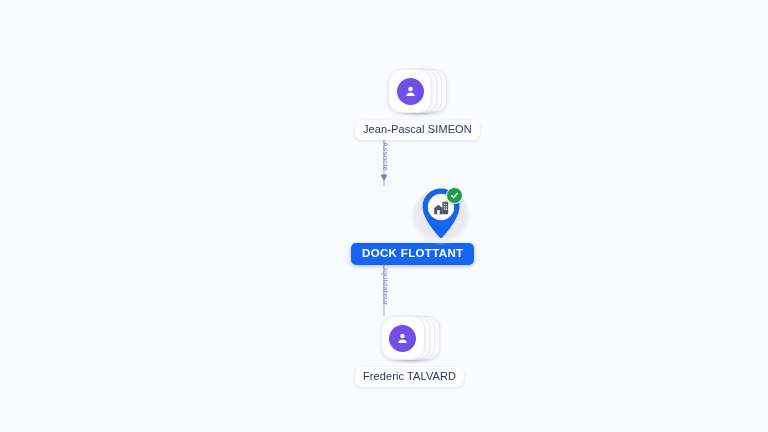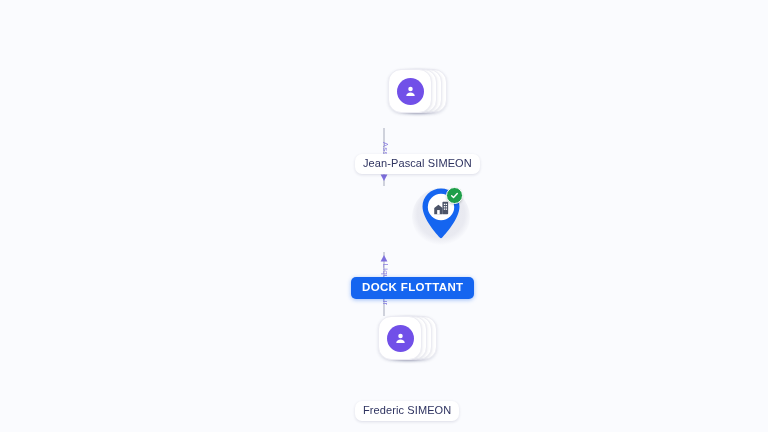--- a/index.html
+++ b/index.html
@@ -21,21 +21,20 @@
     width: 768px;
     height: 432px;
   }
 
   
   .node {
     position: absolute;
     display: flex;
     flex-direction: column;
     align-items: center;
-    gap: 34px;
   }
 
   
   .person-stack {
     position: relative;
     width: 58px;
     height: 50px;
   }
   .stack-card {
     position: absolute;
@@ -227,16 +226,16 @@
       <div class="stack-card c1"></div>
       <div class="stack-card front">
         <div class="avatar-circle">
           <svg width="15" height="15" viewBox="0 0 24 24">
             <circle cx="12" cy="8" r="3.6" fill="#ffffff"></circle>
             <path d="M5.2 19.2c0-3.6 3.1-5.6 6.8-5.6s6.8 2 6.8 5.6z" fill="#ffffff"></path>
           </svg>
         </div>
       </div>
     </div>
-    <div class="node-label">Frederic SIMEON</div>
+    <div class="node-label">Frederic TALVARD</div>
   </div>
 
 </div>
 
 </body></html>

